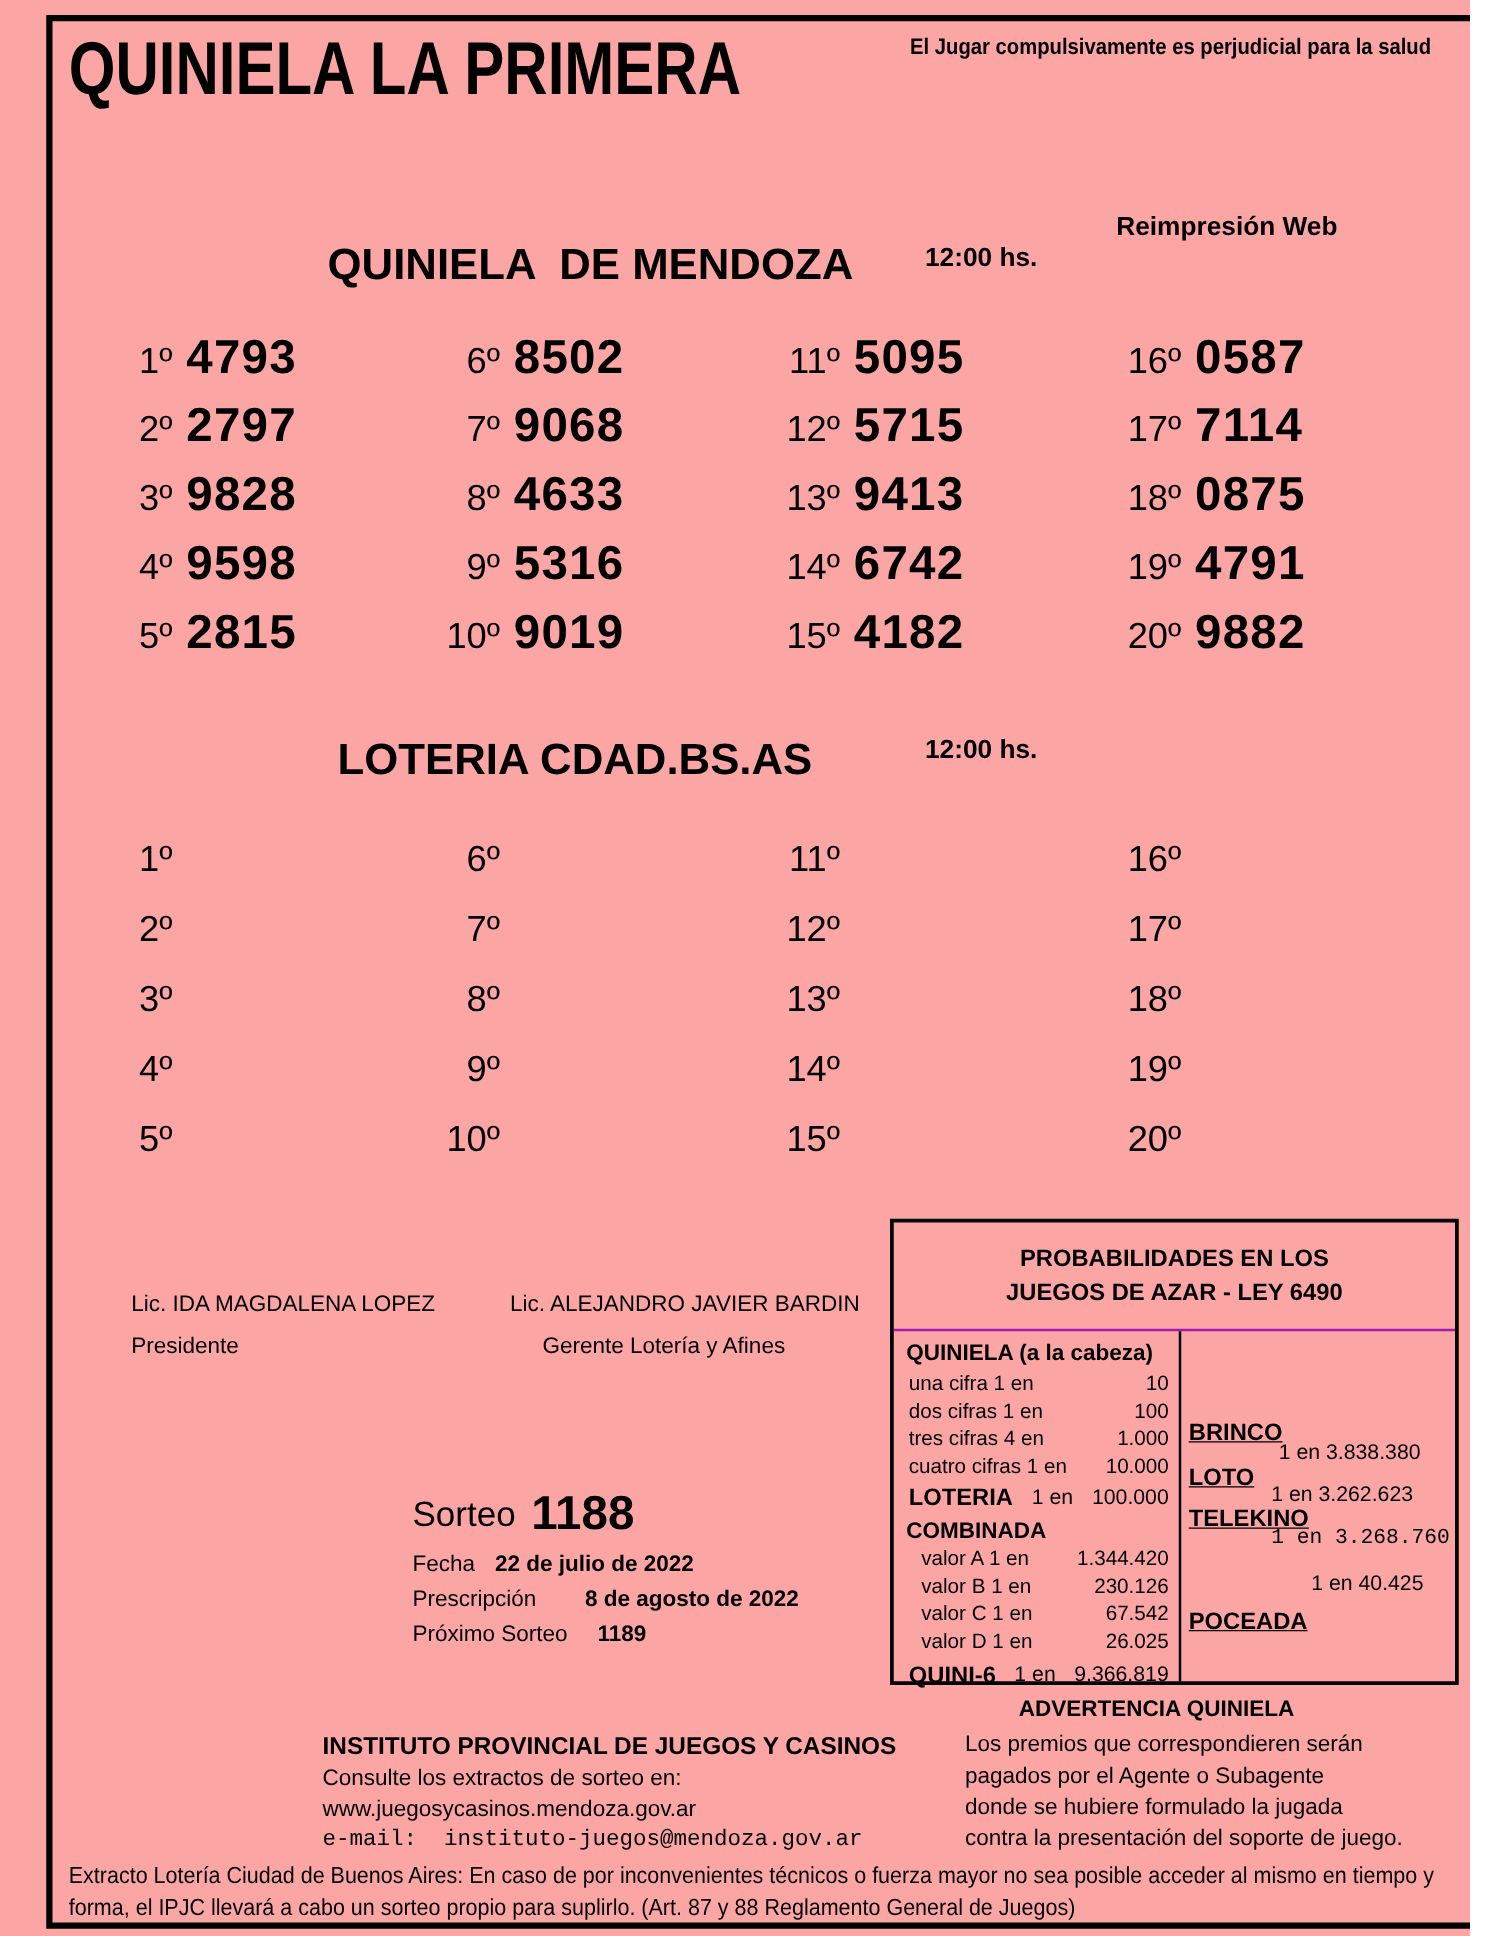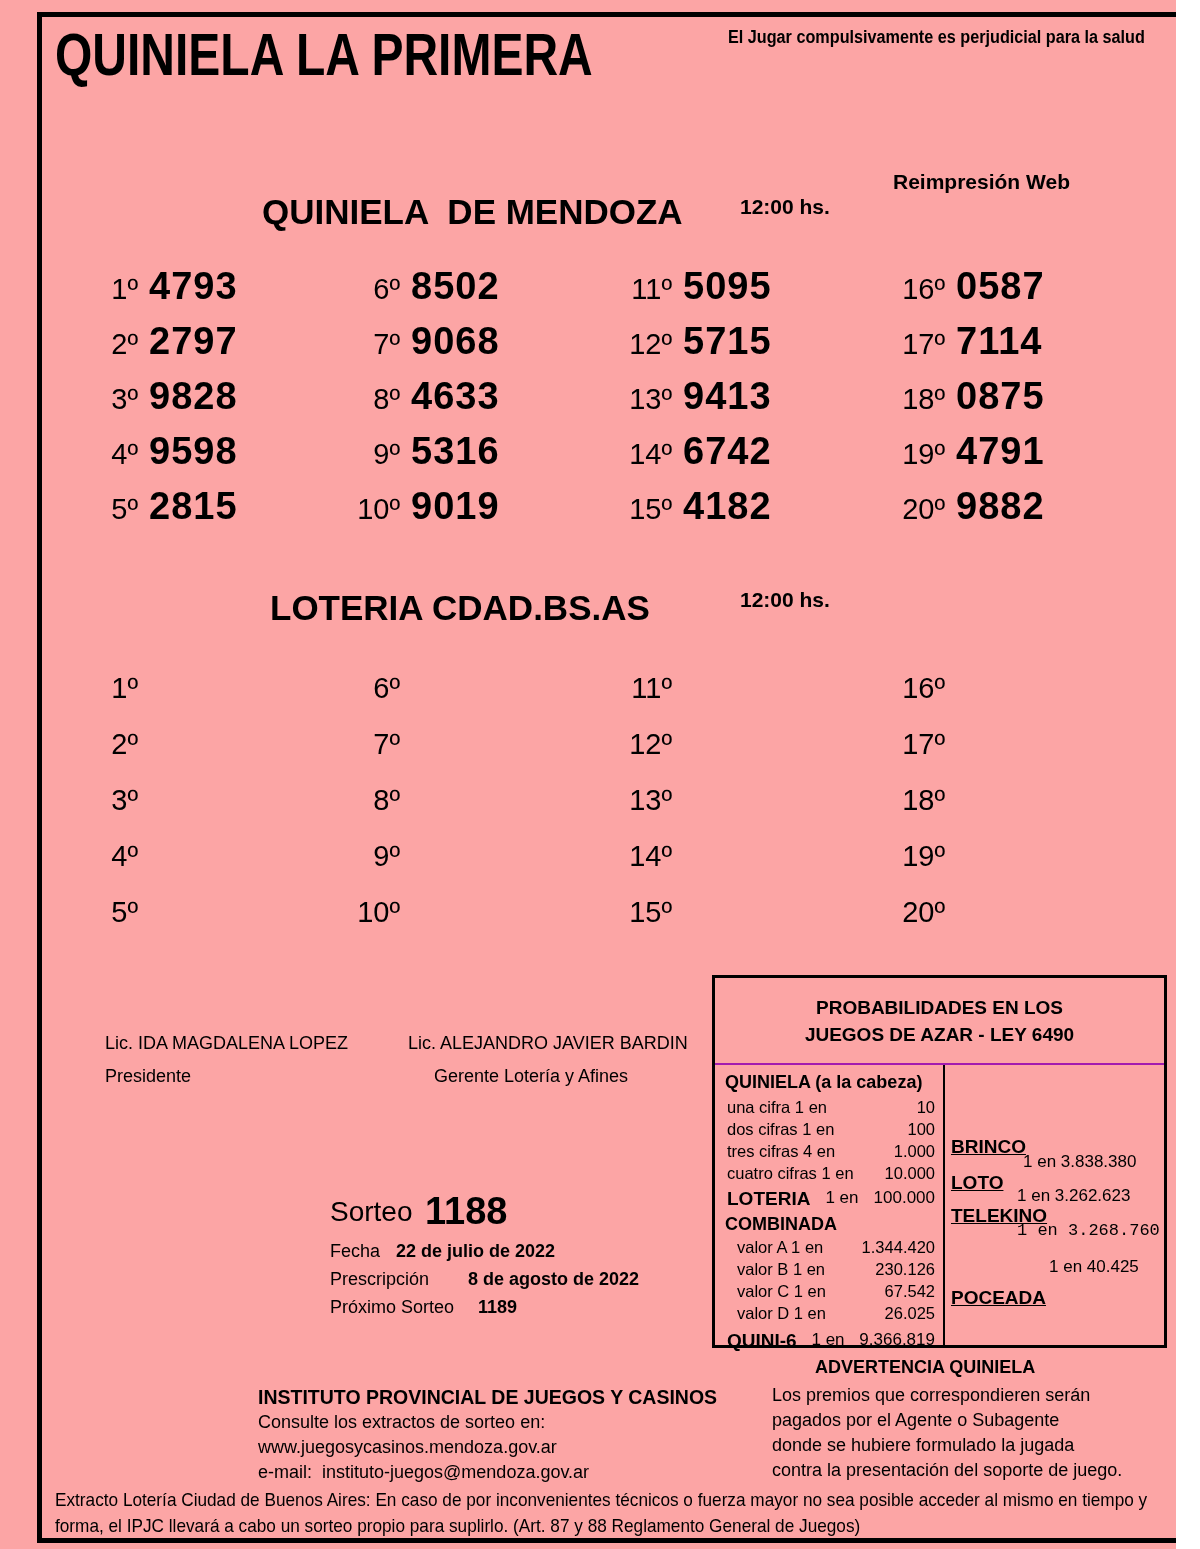--- a/index.html
+++ b/index.html
@@ -71,21 +71,21 @@
   .sorteo-label{left:330px;top:1196px;font-size:28px;}
   .sorteo-number{left:425px;top:1190px;font-size:38px;font-weight:bold;}
   .meta-label{font-size:18px;}
   .meta-value{font-size:18px;font-weight:bold;}
   .fec-l{left:330px;top:1241px;} .fec-v{left:396px;top:1241px;}
   .pre-l{left:330px;top:1269px;} .pre-v{left:468px;top:1269px;}
   .pro-l{left:330px;top:1297px;} .pro-v{left:478px;top:1297px;}
 
   .inst-title{left:258px;top:1386px;font-size:19.5px;font-weight:bold;}
   .inst-line{font-size:18px;}
-  .inst1{left:258px;top:1412px;} .inst2{left:258px;top:1437px;} .inst3{left:258px;top:1462px;}
+  .inst1{left:258px;top:1412px;} .inst2{left:258px;top:1437px;} .inst3{left:258px;top:1462px;font-family:Liberation Mono, monospace;}
 
   .adv-title{left:815px;top:1357px;font-size:18px;font-weight:bold;}
   .adv-line{font-size:18px;}
   .adv1{left:772px;top:1385px;} .adv2{left:772px;top:1410px;}
   .adv3{left:772px;top:1435px;} .adv4{left:772px;top:1460px;}
 
   .footer-line{font-size:18.5px;transform:scaleX(.93);transform-origin:0 0;}
   .foot1{left:55px;top:1489px;} .foot2{left:55px;top:1515px;}
 </style>
 </head>

